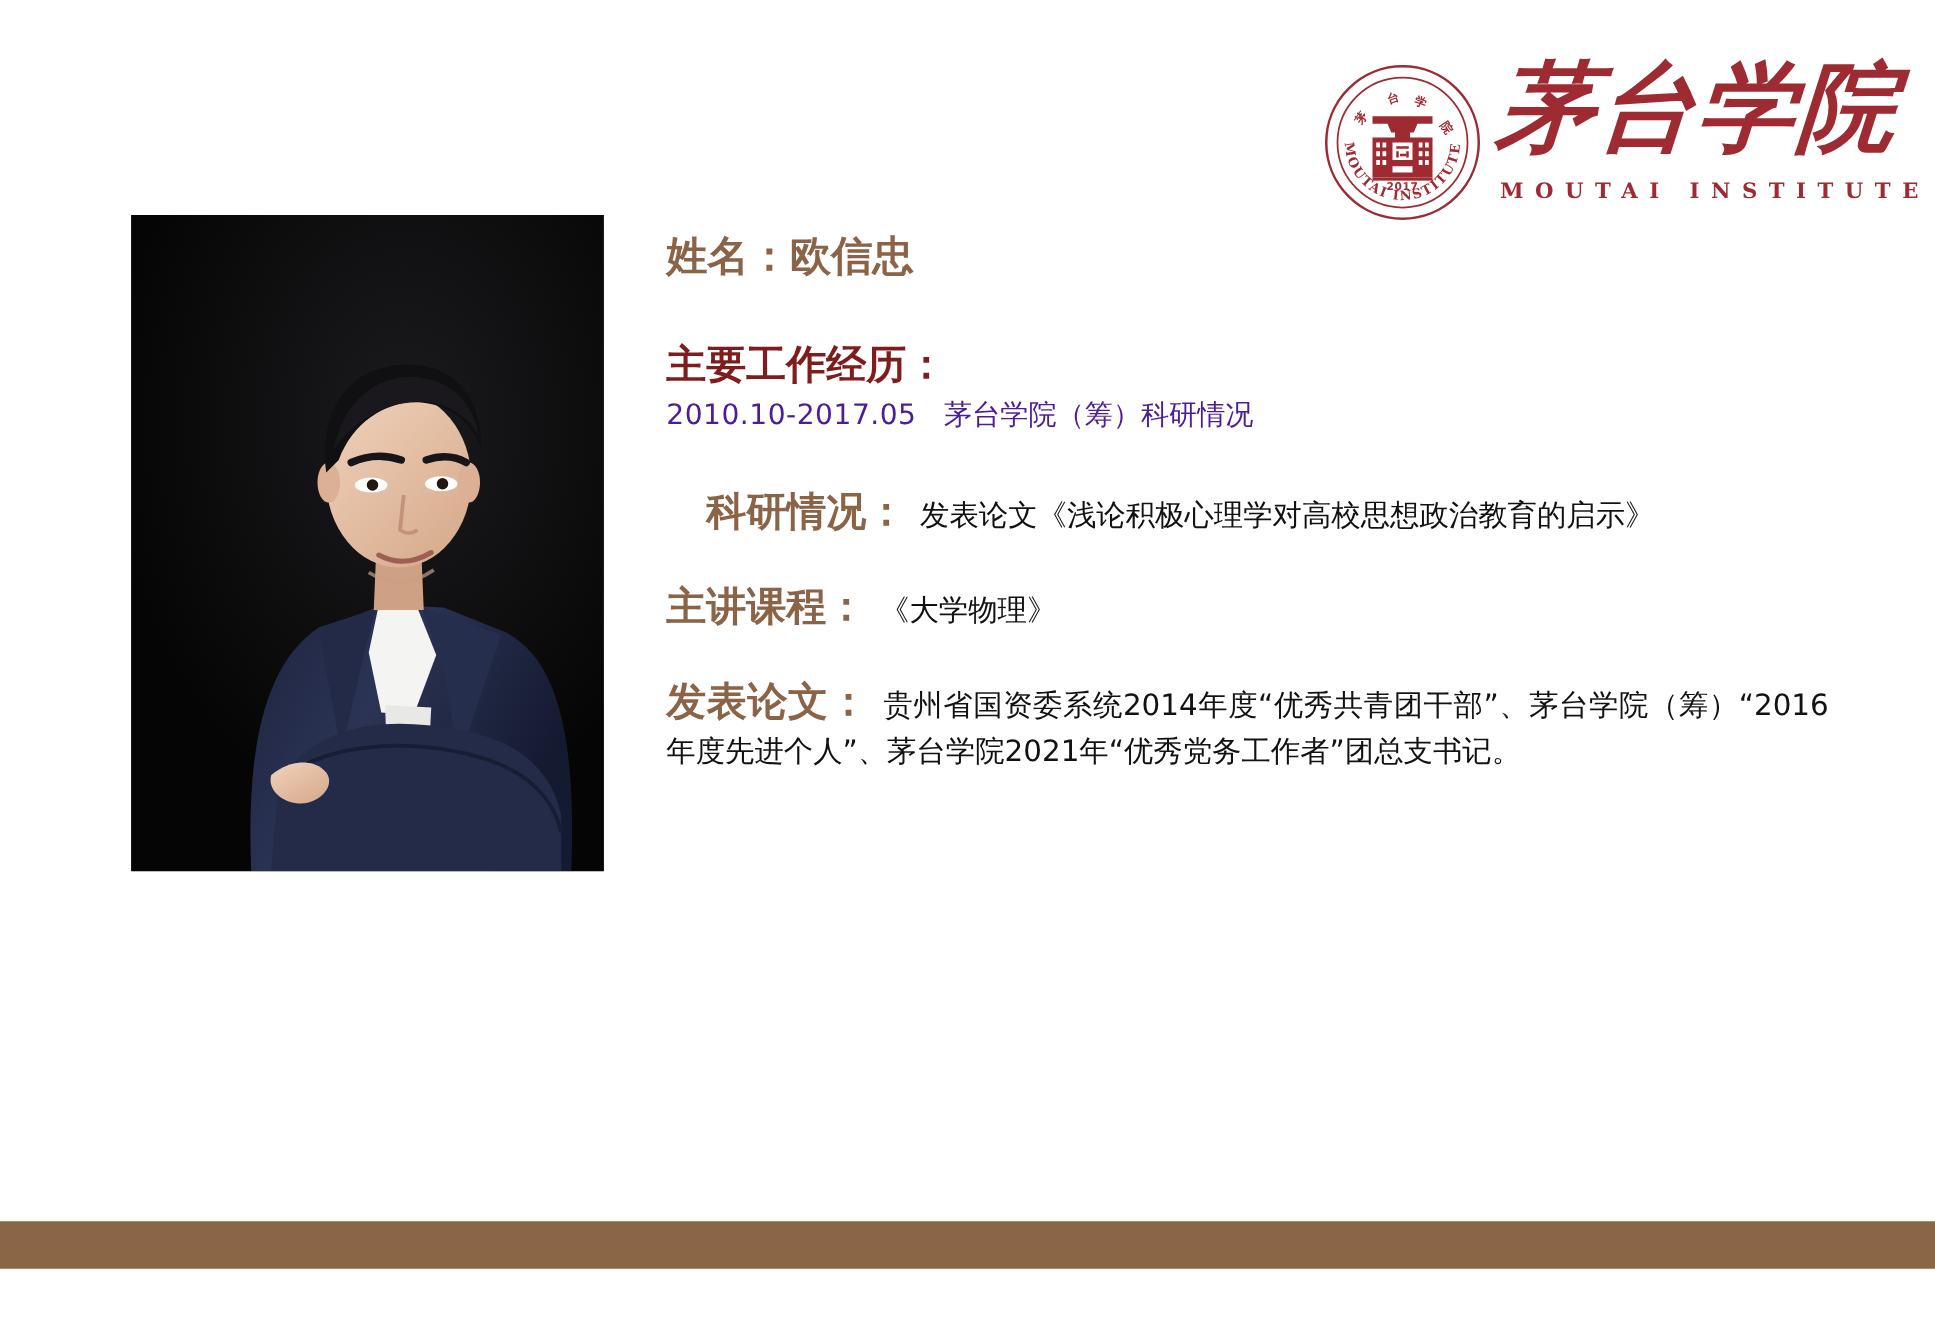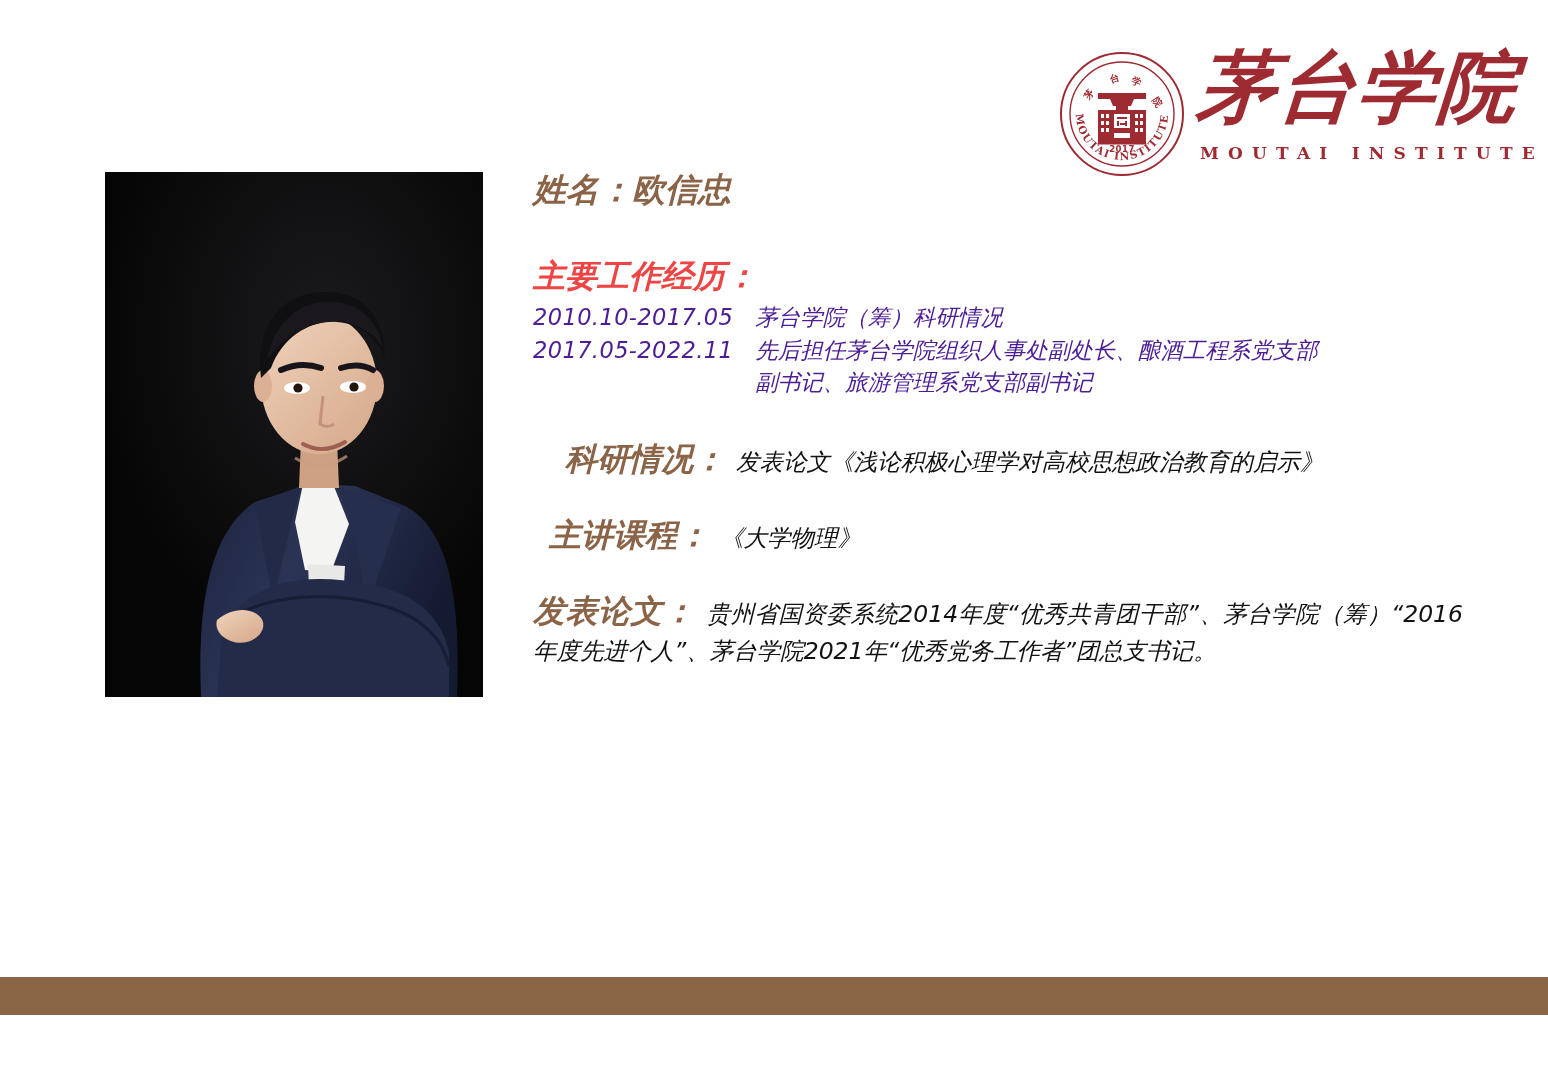--- a/index.html
+++ b/index.html
@@ -79,31 +79,30 @@
     height: 525px;
     background: #050505;
     overflow: hidden;
   }
   #photo svg { display: block; }
 
   
   #content {
     position: absolute;
     left: 533px;
-    top: 168px;
+    top: 183px;
     width: 930px;
-    font-style: italic;
   }
 
   .block { position: relative; }
 
   .head {
     font-family: "DejaVu Serif", "Liberation Serif", serif;
     font-weight: 700;
-    color: #ef4444;
+    color: #7f1d1d;
     font-size: 32px;
     line-height: 40px;
     white-space: nowrap;
   }
 
   .name-row {
     font-family: "DejaVu Serif", "Liberation Serif", serif;
     font-weight: 700;
     color: #8b6347;
     font-size: 33px;
@@ -142,21 +141,21 @@
   .work-date {
     white-space: nowrap;
     padding-right: 22px !important;
     letter-spacing: 0.4px;
   }
   .work-desc { }
   .work-desc div + div { }
 
   
   #research { margin-top: 42px; margin-left: 32px; }
-  #courses  { margin-top: 36px; margin-left: 16px; }
+  #courses  { margin-top: 36px; }
   #honors   { margin-top: 36px; }
 
   .inline-gap { display: inline-block; width: 11px; }
 
   
   #footer-bar {
     position: absolute;
     left: 0;
     top: 977px;
     width: 1548px;
@@ -302,27 +301,20 @@
     <div id="work-head" class="block head">主要工作经历：</div>
 
     <table id="work-table">
       <tbody>
         <tr>
           <td class="work-date">2010.10-2017.05</td>
           <td class="work-desc">
             <div>茅台学院（筹）科研情况</div>
           </td>
         </tr>
-        <tr>
-          <td class="work-date">2017.05-2022.11</td>
-          <td class="work-desc">
-            <div>先后担任茅台学院组织人事处副处长、酿酒工程系党支部</div>
-            <div>副书记、旅游管理系党支部副书记</div>
-          </td>
-        </tr>
       </tbody>
     </table>
 
     <div id="research" class="block para">
       <span class="head-inline">科研情况：</span><span class="inline-gap"></span><span>发表论文《浅论积极心理学对高校思想政治教育的启示》</span>
     </div>
 
     <div id="courses" class="block para">
       <span class="head-inline">主讲课程：</span><span class="inline-gap"></span><span>《大学物理》</span>
     </div>

